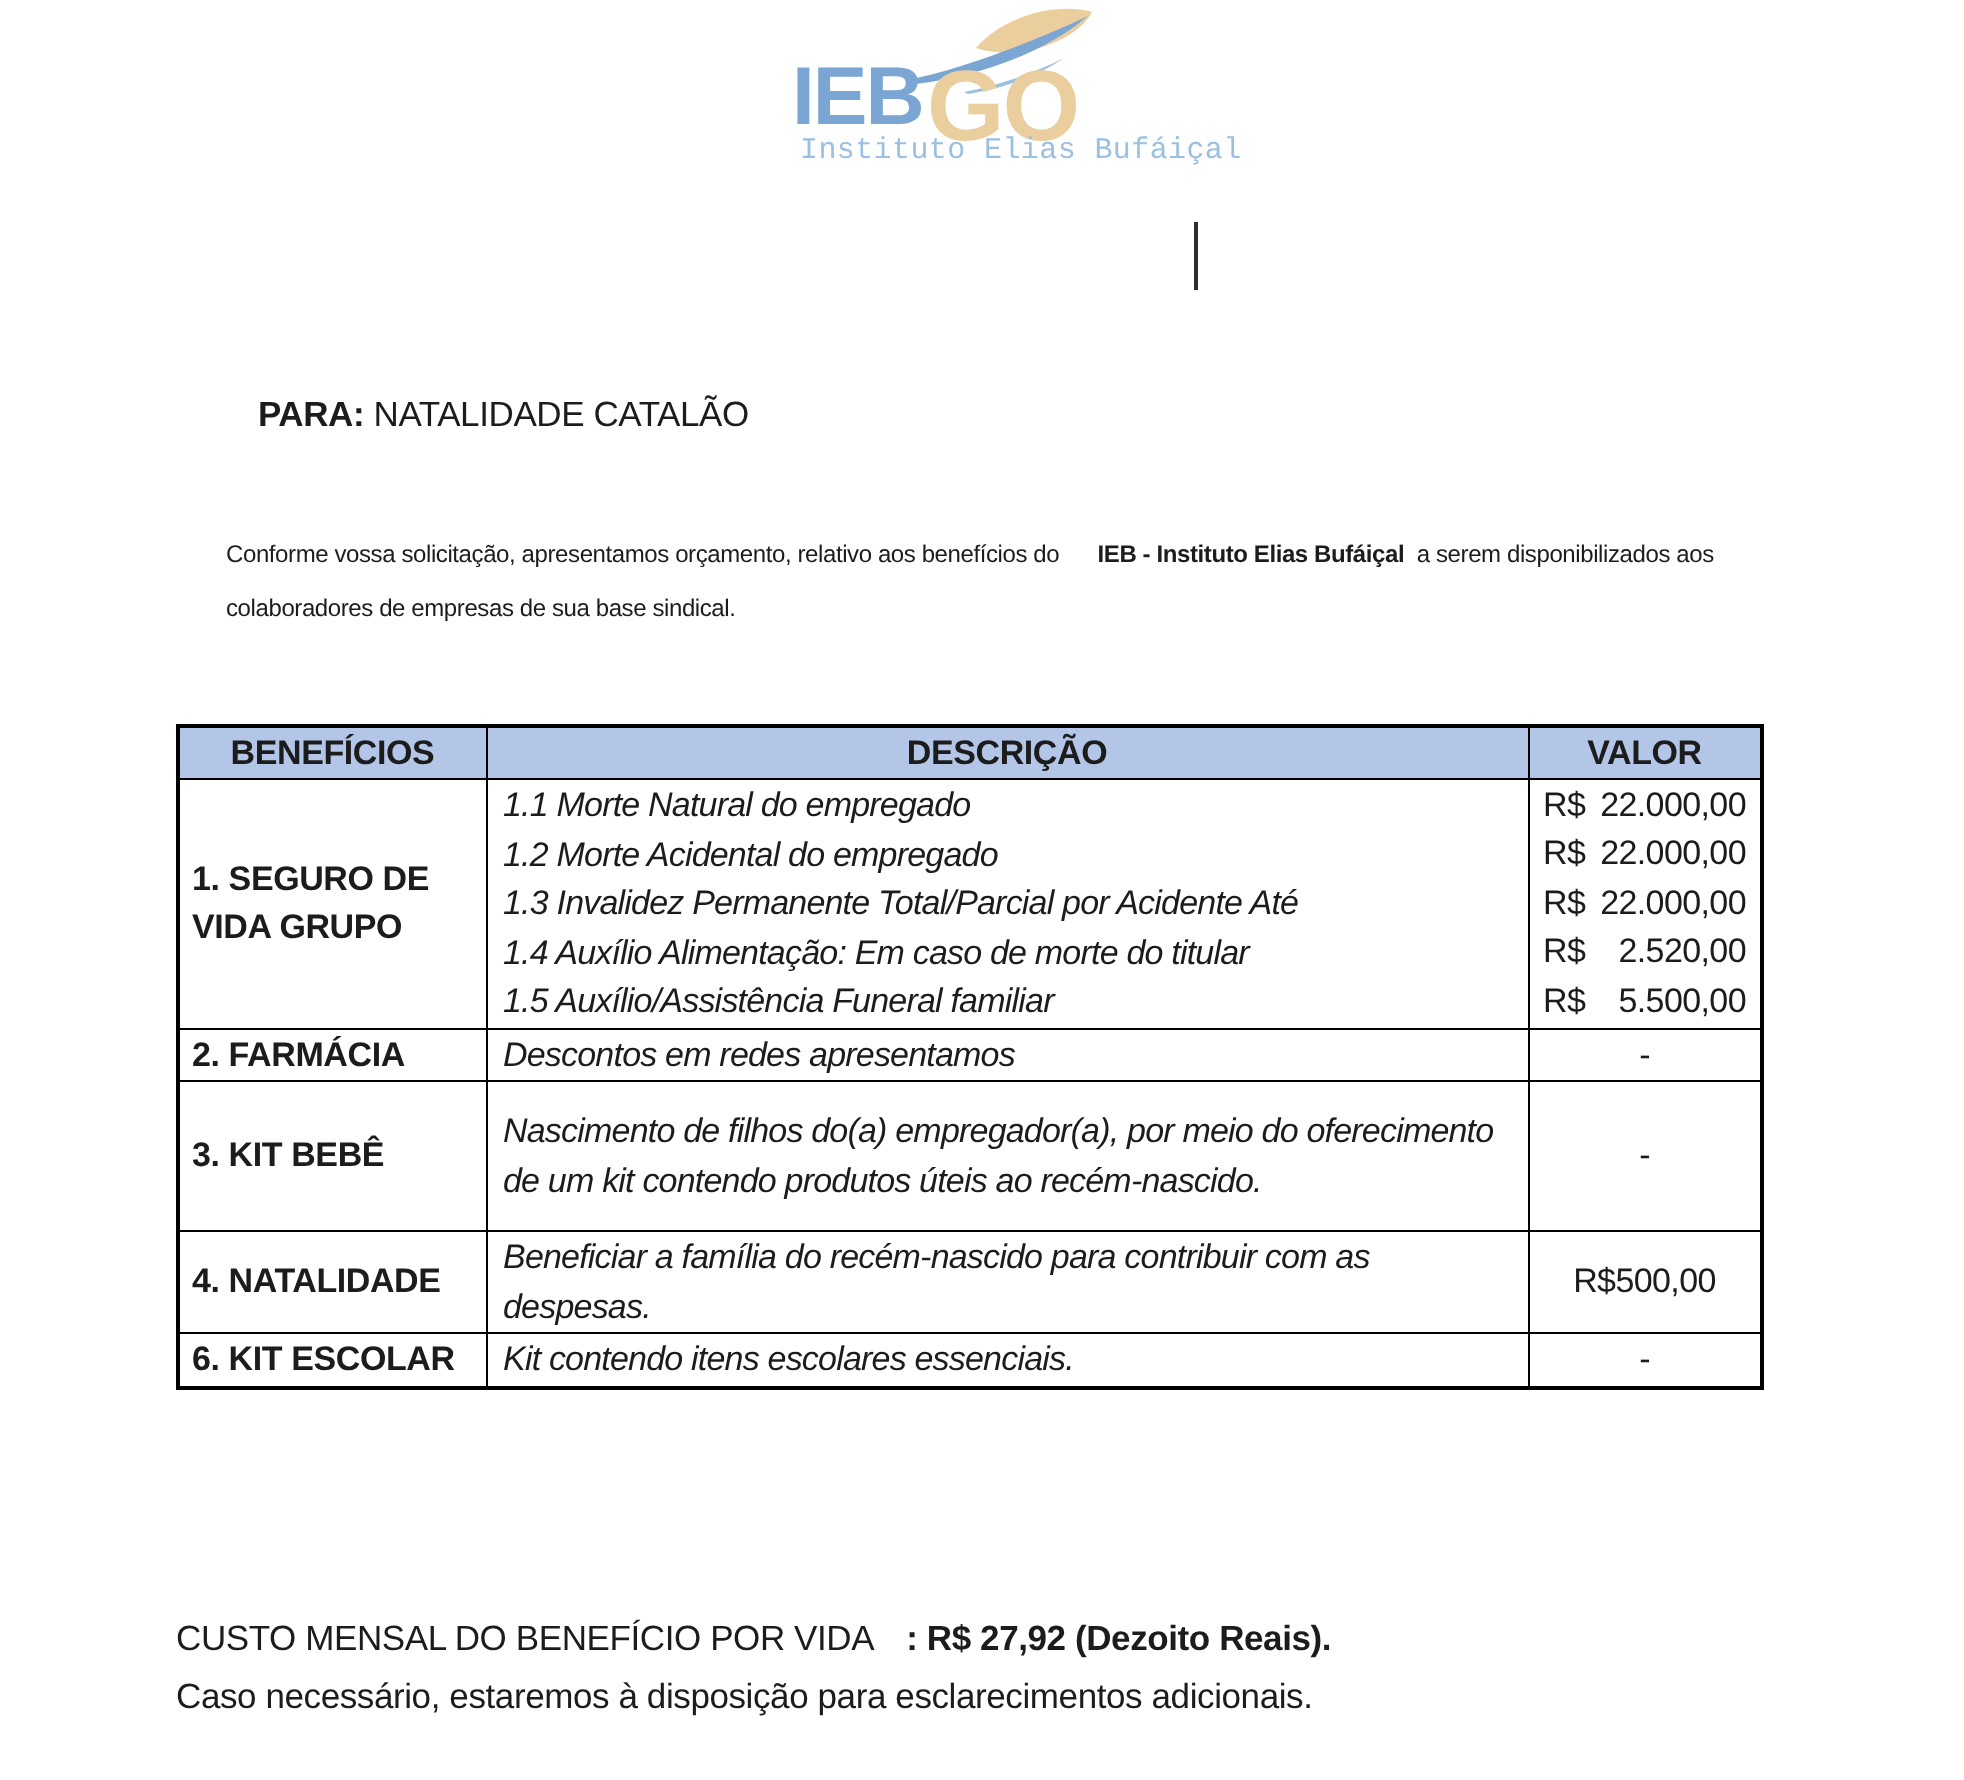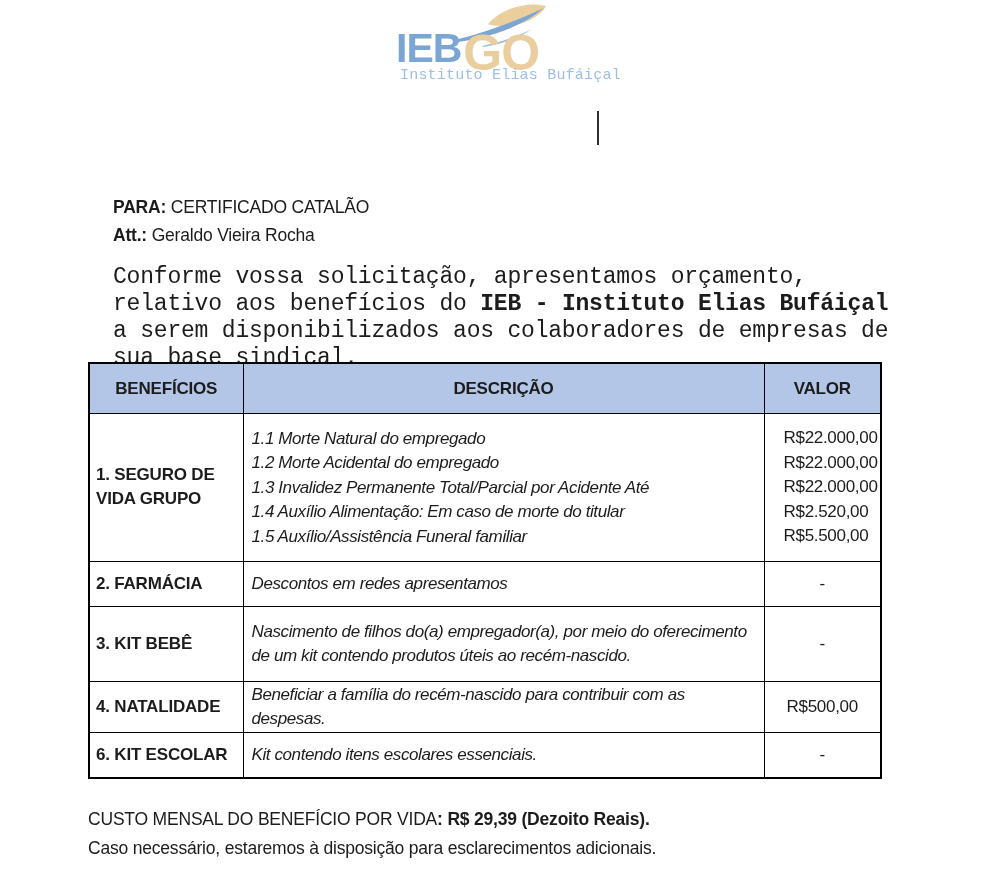--- a/index.html
+++ b/index.html
@@ -12,28 +12,28 @@
   .logo-row{position:absolute;left:0;top:22px;display:flex;align-items:flex-start;line-height:1;}
   .logo-ieb{font-size:41px;font-weight:700;color:#7ba5d3;letter-spacing:-1px;}
   .logo-go{font-size:50px;font-weight:700;color:#ebce9e;letter-spacing:-1px;margin-left:2px;}
   .logo-sub{position:absolute;left:4px;top:61px;font-size:15px;color:#9cc0e2;white-space:nowrap;letter-spacing:.2px;font-family:Liberation Mono, monospace;}
   .logo-swoosh{position:absolute;left:56px;top:-3px;pointer-events:none;}
   
   .caret{position:absolute;left:597px;top:111px;width:2px;height:34px;background:#2e2e2e;}
   .date{position:absolute;left:602px;top:116px;font-size:17.5px;font-weight:700;letter-spacing:-.2px;}
   
   .recipient{position:absolute;left:113px;top:194px;font-size:17.5px;line-height:27.5px;letter-spacing:-.2px;}
-  .b{font-weight:700;}
+  .b{font-weight:700;margin-left:16px;}
   
-  .intro{position:absolute;left:113px;top:264px;width:782px;font-size:23px;line-height:27px;
-         letter-spacing:-.2px;white-space:pre-wrap;font-family:Liberation Mono, monospace;}
+  .intro{position:absolute;left:113px;top:264px;width:782px;font-size:12px;line-height:27px;
+         letter-spacing:-.2px;white-space:pre-wrap;}
   
   .btable{position:absolute;left:88px;top:362px;width:792px;border-collapse:collapse;
           table-layout:fixed;font-size:17px;border:2px solid #000;}
-  .btable th,.btable td{border:1px solid #000;padding:12px;vertical-align:middle;}
+  .btable th,.btable td{border:1px solid #000;padding:0;vertical-align:middle;}
   .btable th{background:#b4c6e7;font-weight:700;height:25px;text-align:center;letter-spacing:-.2px;}
   .col-benefit{width:154px;} .col-desc{width:521px;} .col-val{width:117px;}
   tr.tr-1{height:123px;} tr.tr-2{height:25px;} tr.tr-3{height:75px;}
   tr.tr-4{height:48px;} tr.tr-5{height:75px;} tr.tr-6{height:24px;}
   td.benefit{font-weight:700;padding:0 4px 0 6px;line-height:24px;letter-spacing:-.2px;margin-left:32px;}
   td.desc{padding:1px 6px 0 8px;line-height:24.5px;letter-spacing:-.4px;font-style:italic;}
   td.desc .line{line-height:24.6px;white-space:nowrap;}
   td.val{text-align:center;letter-spacing:-.3px;}
   td.val .vline{display:flex;justify-content:space-between;padding:0 7px;line-height:24.6px;}
   
@@ -53,22 +53,21 @@
     <div class="logo-row">
       <span class="logo-ieb">IEB</span>
       <span class="logo-go">GO</span>
     </div>
     <div class="logo-sub">Instituto Elias Bufáiçal</div>
   </div>
 
   <div class="caret"></div>
 
   <div class="recipient">
-    <div><span class="b">PARA:</span><span> CERTIFICADO CATALÃO</span></div>
-    <div><span class="b">Att.:</span><span> Geraldo Vieira Rocha</span></div>
+    <div><span class="b">PARA:</span><span> NATALIDADE CATALÃO</span></div>
   </div>
 
   <div class="intro"><span>Conforme vossa solicitação, apresentamos orçamento, relativo aos benefícios do </span><span class="b">IEB - Instituto Elias Bufáiçal</span><span>  a serem disponibilizados aos colaboradores de empresas de sua base sindical.</span></div>
 
   <table class="btable">
     <colgroup>
         <col class="col-benefit">
         <col class="col-desc">
         <col class="col-val">
       </colgroup>
@@ -129,17 +128,17 @@
       </tr>
       <tr class="tr-6">
         <td class="benefit">6. KIT ESCOLAR</td>
         <td class="desc">Kit contendo itens escolares essenciais.</td>
         <td class="val">-</td>
       </tr>
     </tbody>
   </table>
 
   <div class="footer">
-    <div><span>CUSTO MENSAL DO BENEFÍCIO POR VIDA</span><span class="b">: R$ 29,39 (Dezoito Reais).</span></div>
+    <div><span>CUSTO MENSAL DO BENEFÍCIO POR VIDA</span><span class="b">: R$ 27,92 (Dezoito Reais).</span></div>
     <div>Caso necessário, estaremos à disposição para esclarecimentos adicionais.</div>
   </div>
 
 </div>
 
 </body></html>

